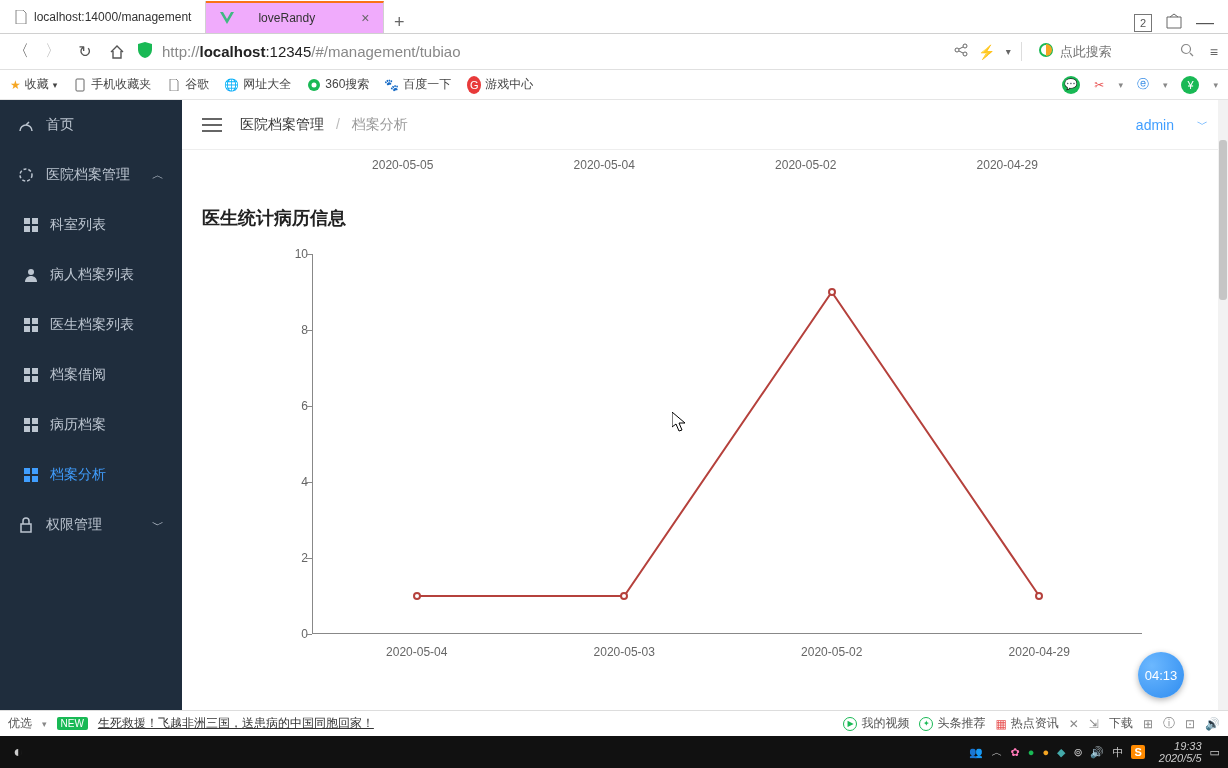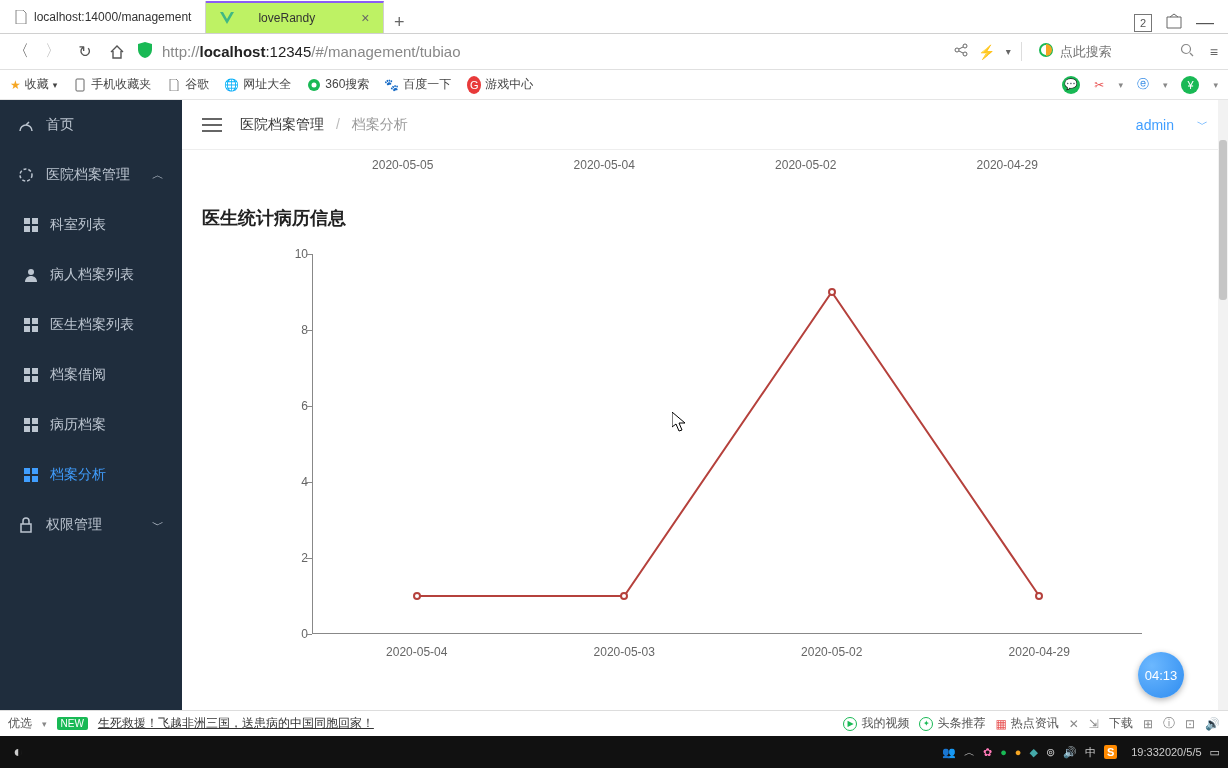--- a/index.html
+++ b/index.html
@@ -2,21 +2,21 @@
 <html><head>
 <meta charset="utf-8">
 <style>
 * { margin:0; padding:0; box-sizing:border-box; font-family:"Microsoft YaHei","PingFang SC",Arial,sans-serif; }
 body { width:1228px; height:768px; background:#fff; overflow:hidden; font-size:13px; color:#333; }
 
 
 .chrome { display:flex; flex-direction:column; height:100%; }
 .tabbar { height:34px; background:#fff; display:flex; align-items:flex-end; border-bottom:1px solid #d0d0d0; }
 .tab { height:32px; display:flex; align-items:center; padding:0 14px; font-size:12px; border-right:1px solid #d0d0d0; cursor:pointer; gap:6px; }
-.tab.active { background:#bef264; border-top:2px solid #8b5cf6;gap:24px; }
+.tab.active { background:#f0abfc; border-top:2px solid #f97316;gap:24px; }
 .tab .page-icon { width:14px; height:14px; display:inline-flex; align-items:center; justify-content:center; }
 .tab .close { margin-left:22px; font-size:14px; color:#666; }
 .tabbar .new-tab { width:30px; text-align:center; font-size:18px; color:#666; cursor:pointer; }
 .tabbar .right-ctrls { margin-left:auto; display:flex; align-items:center; gap:14px; padding-right:14px; font-size:14px; color:#555; }
 .boxed-num { border:1px solid #777; width:18px; height:18px; display:inline-flex; align-items:center; justify-content:center; font-size:11px; }
 
 .addrbar { height:36px; display:flex; align-items:center; padding:0 10px; gap:10px; border-bottom:1px solid #e0e0e0; }
 .nav-btn { width:22px; height:22px; display:inline-flex; align-items:center; justify-content:center; color:#555; font-size:16px; cursor:pointer; }
 .shield { color:#19b955; font-size:14px; }
 .url { flex:0 0 auto; font-size:15px; color:#888; }
@@ -77,21 +77,21 @@
 .status { height:26px; border-top:1px solid #ddd; display:flex; align-items:center; font-size:12px; color:#555; padding:0 8px; gap:10px; }
 .status .new { background:#19b955; color:#fff; font-size:10px; padding:1px 4px; border-radius:2px; }
 .status a { color:#333; text-decoration:underline; cursor:pointer; }
 .status .spc { flex:1; }
 .status .st-ico { display:flex; align-items:center; gap:4px; cursor:pointer; }
 .status .ring { width:14px; height:14px; border:1px solid #19b955; border-radius:50%; display:inline-flex; align-items:center; justify-content:center; font-size:8px; color:#19b955; }
 
 
 .taskbar { height:32px; background:#111; color:#ccc; display:flex; align-items:center; font-size:11px; }
 .taskbar .tray { margin-left:auto; display:flex; align-items:center; gap:8px; padding-right:8px; }
-.taskbar .clock { display:flex; flex-direction:row; align-items:flex-end; line-height:1.1; padding-left:6px; }
+.taskbar .clock { display:flex; flex-direction:column; align-items:flex-end; line-height:1.1; padding-left:6px;font-style:italic; }
 .fab { position:absolute; right:44px; bottom:70px; width:46px; height:46px; border-radius:50%; background:radial-gradient(circle at 30% 30%,#6cb8ff,#2e8cf0); color:#fff; display:flex; align-items:center; justify-content:center; font-size:13px; box-shadow:0 2px 6px rgba(0,0,0,.3); }
 
 .vsb { position:absolute; right:0; top:0; bottom:0; width:10px; background:#f2f2f2; }
 .vsb .thumb { position:absolute; top:40px; left:1px; width:8px; height:160px; background:#c5c5c5; border-radius:3px; }
 </style>
 </head>
 <body>
 
 <div class="chrome">
 

